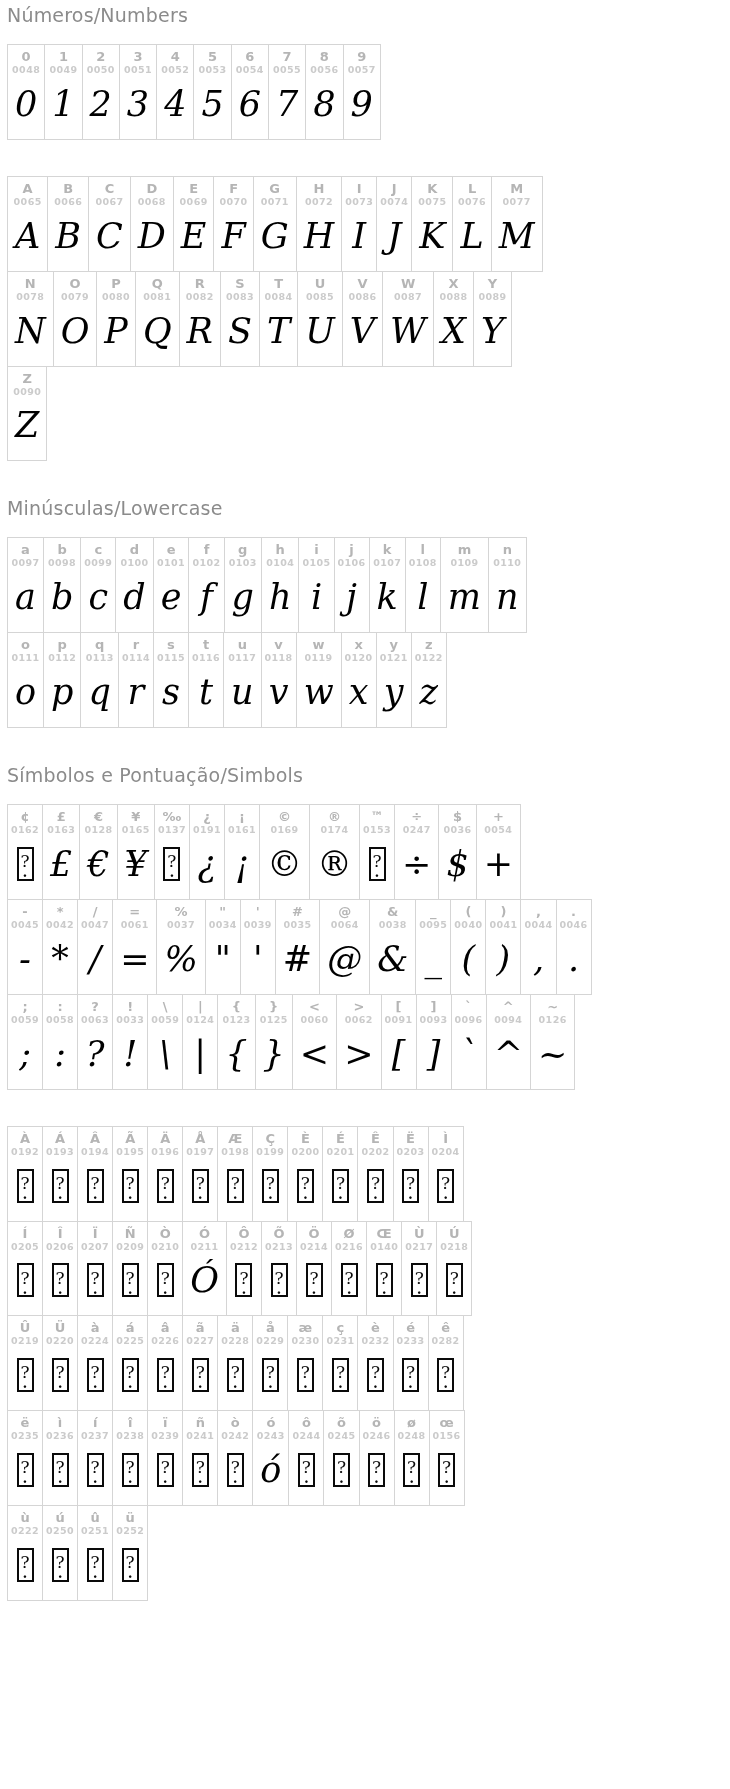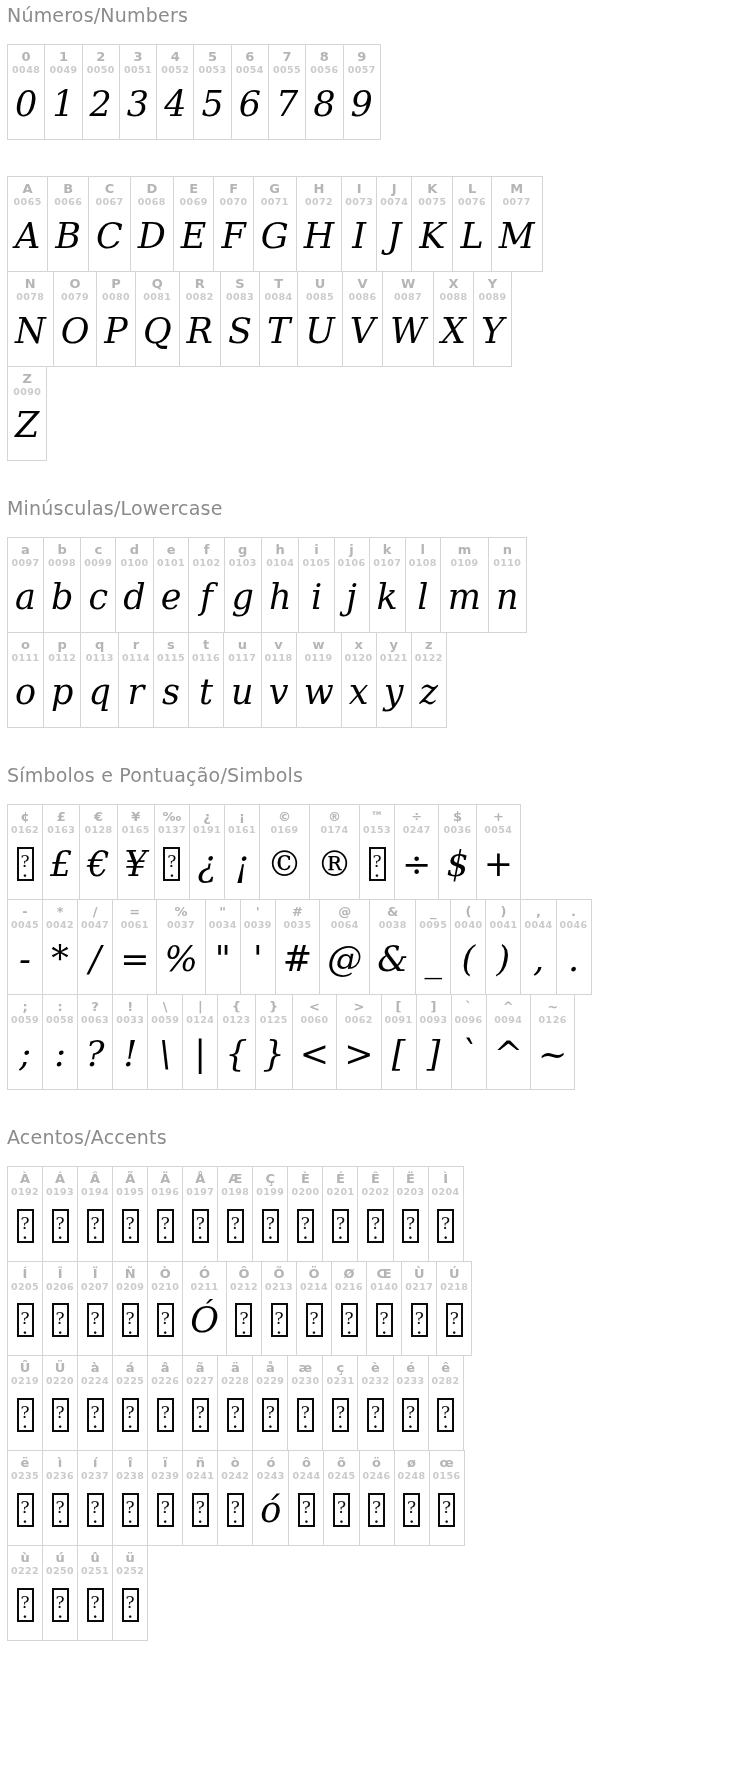--- a/index.html
+++ b/index.html
@@ -806,21 +806,20 @@
               <div class="hdr">
                 <span class="ch">~</span>
                 <span class="code">0126</span>
               </div>
               <div class="glyph">~</div>
             </div>
           </div>
         </div>
       </div>
       <div class="section">
-        <h2 class="section-title">Acentos/Accents</h2>
         <div class="rows">
           <div class="row">
             <div class="cell">
               <div class="hdr">
                 <span class="ch">À</span>
                 <span class="code">0192</span>
               </div>
               <div class="glyph"><span class="tofu"><span class="q">?</span><span class="dot">.</span></span></div>
             </div>
             <div class="cell">

